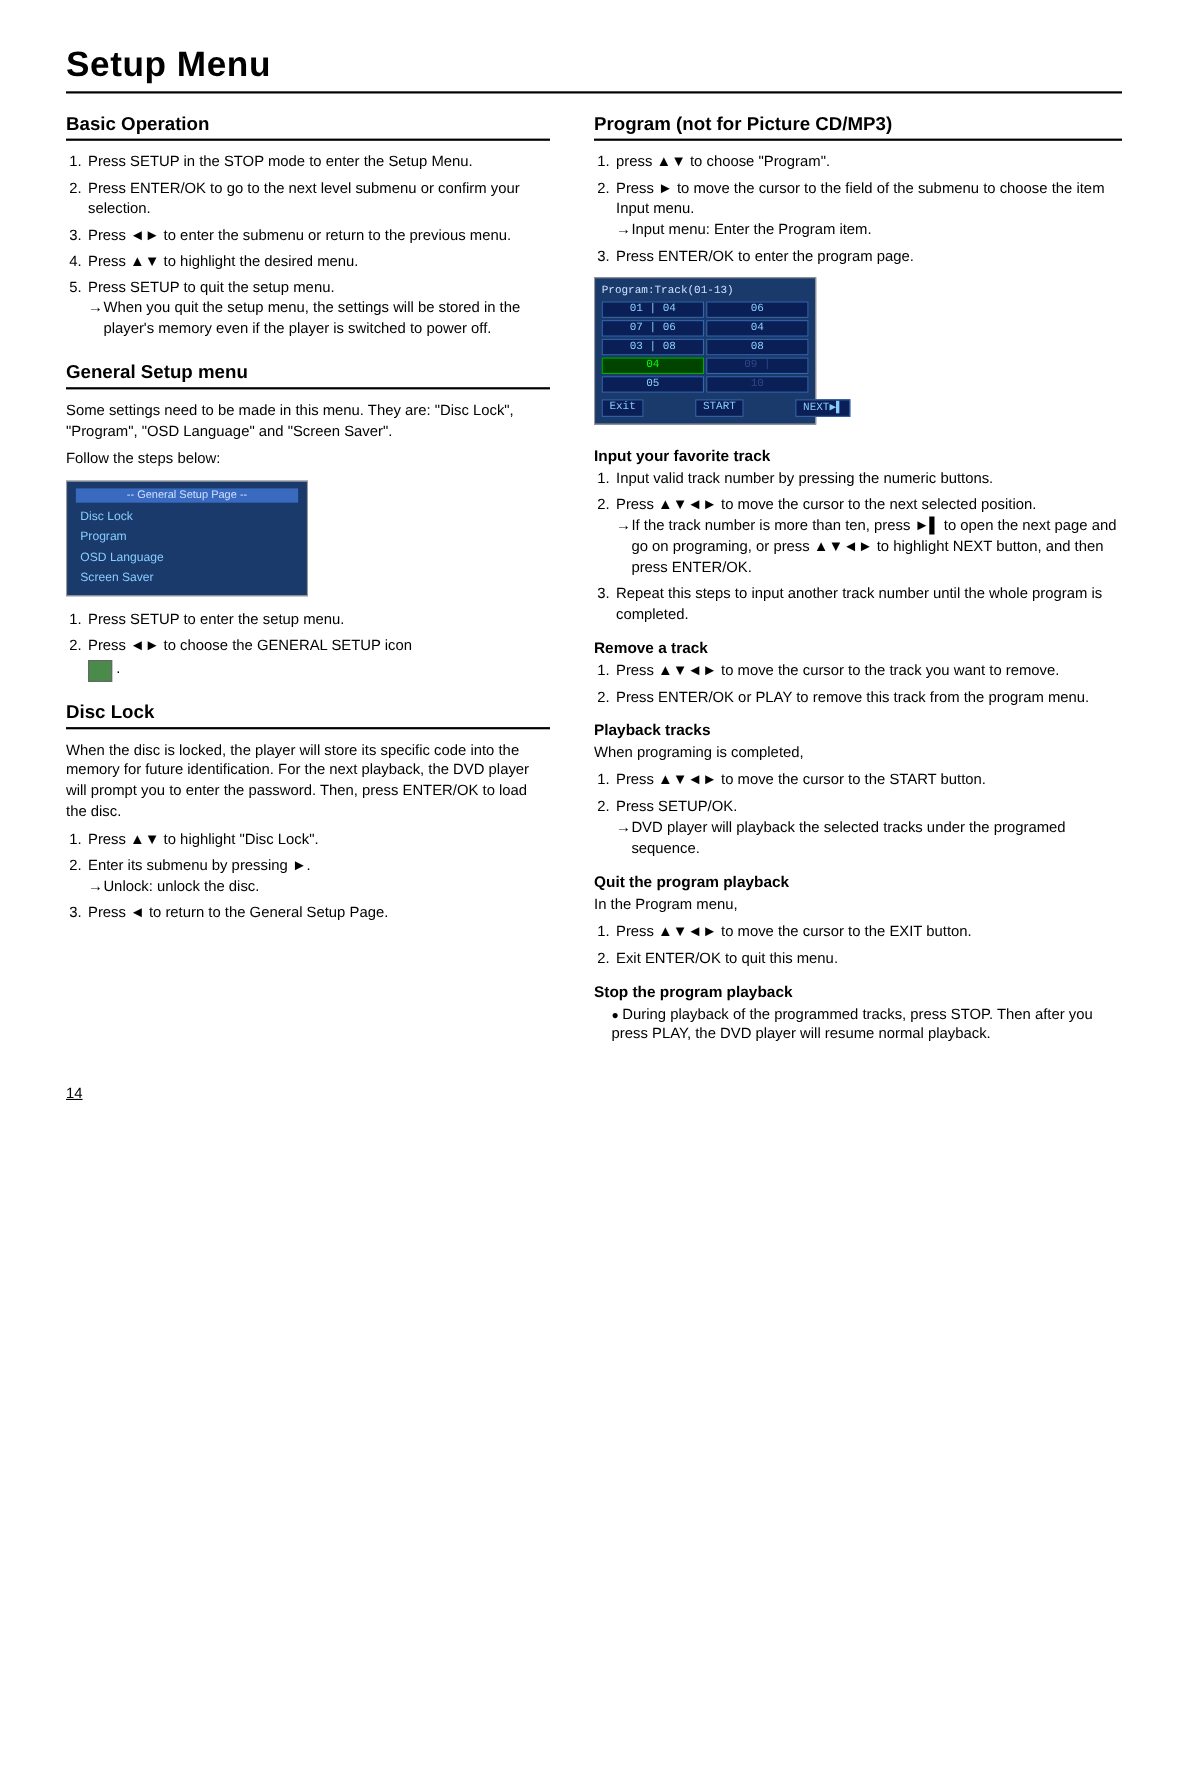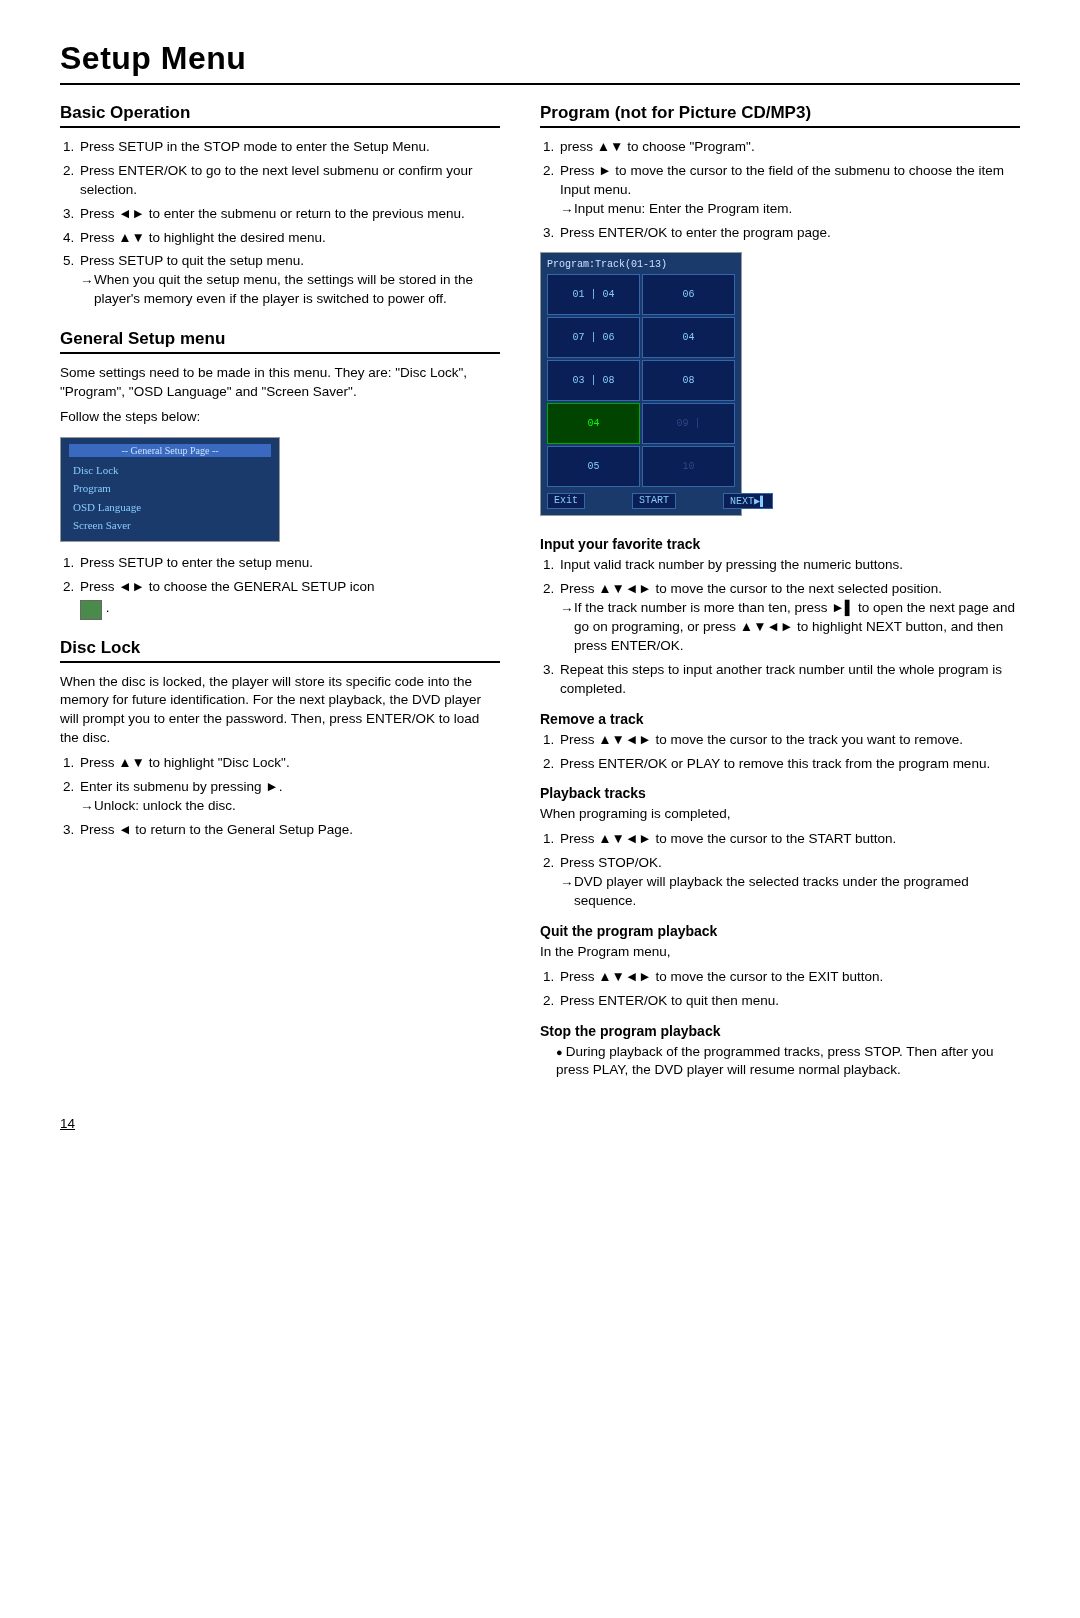--- a/index.html
+++ b/index.html
@@ -101,21 +101,21 @@
       margin-bottom: 6px;
       line-height: 1.4;
     }
 
     .screen-img {
       border: 1px solid #999;
       background: #1a3a6b;
       width: 220px;
       margin: 10px 0 12px 0;
       padding: 6px 8px;
-      font-family: Liberation Serif, serif;
+      font-family: Liberation Sans, sans-serif;
       font-size: 11px;
       color: #fff;
     }
 
     .screen-img .screen-title-bar {
       background: #3a6abf;
       color: #cce0ff;
       text-align: center;
       font-size: 10px;
       padding: 1px 4px;
@@ -151,21 +151,21 @@
       display: grid;
       grid-template-columns: 1fr 1fr;
       gap: 2px;
       margin-bottom: 6px;
     }
 
     .track-cell {
       background: #0a1f55;
       border: 1px solid #3366aa;
       color: #88ccff;
-      padding: 14px 4px;
+      padding: 1px 4px;
       font-size: 10px;
       min-width: 28px;
       text-align: center;
     }
 
     .track-cell.green {
       background: #004400;
       color: #00ff00;
       border-color: #00aa00;
     }
@@ -328,32 +328,32 @@
         <li>Press ENTER/OK or PLAY to remove this track from the program menu.</li>
       </ol>
     </div>
 
     <div>
       <div class="subsection-title">Playback tracks</div>
       <p>When programing is completed,</p>
       <ol>
         <li>Press ▲▼◄► to move the cursor to the START button.</li>
         <li>
-          <span>Press STOP/OK.</span>
+          <span>Press SETUP/OK.</span>
           <div class="arrow-item">DVD player will playback the selected tracks under the programed sequence.</div>
         </li>
       </ol>
     </div>
 
     <div>
       <div class="subsection-title">Quit the program playback</div>
       <p>In the Program menu,</p>
       <ol>
         <li>Press ▲▼◄► to move the cursor to the EXIT button.</li>
-        <li>Press ENTER/OK to quit then menu.</li>
+        <li>Exit ENTER/OK to quit this menu.</li>
       </ol>
     </div>
 
     <div>
       <div class="subsection-title">Stop the program playback</div>
       <ul>
         <li>During playback of the programmed tracks, press STOP. Then after you press PLAY, the DVD player will resume normal playback.</li>
       </ul>
     </div>
 

